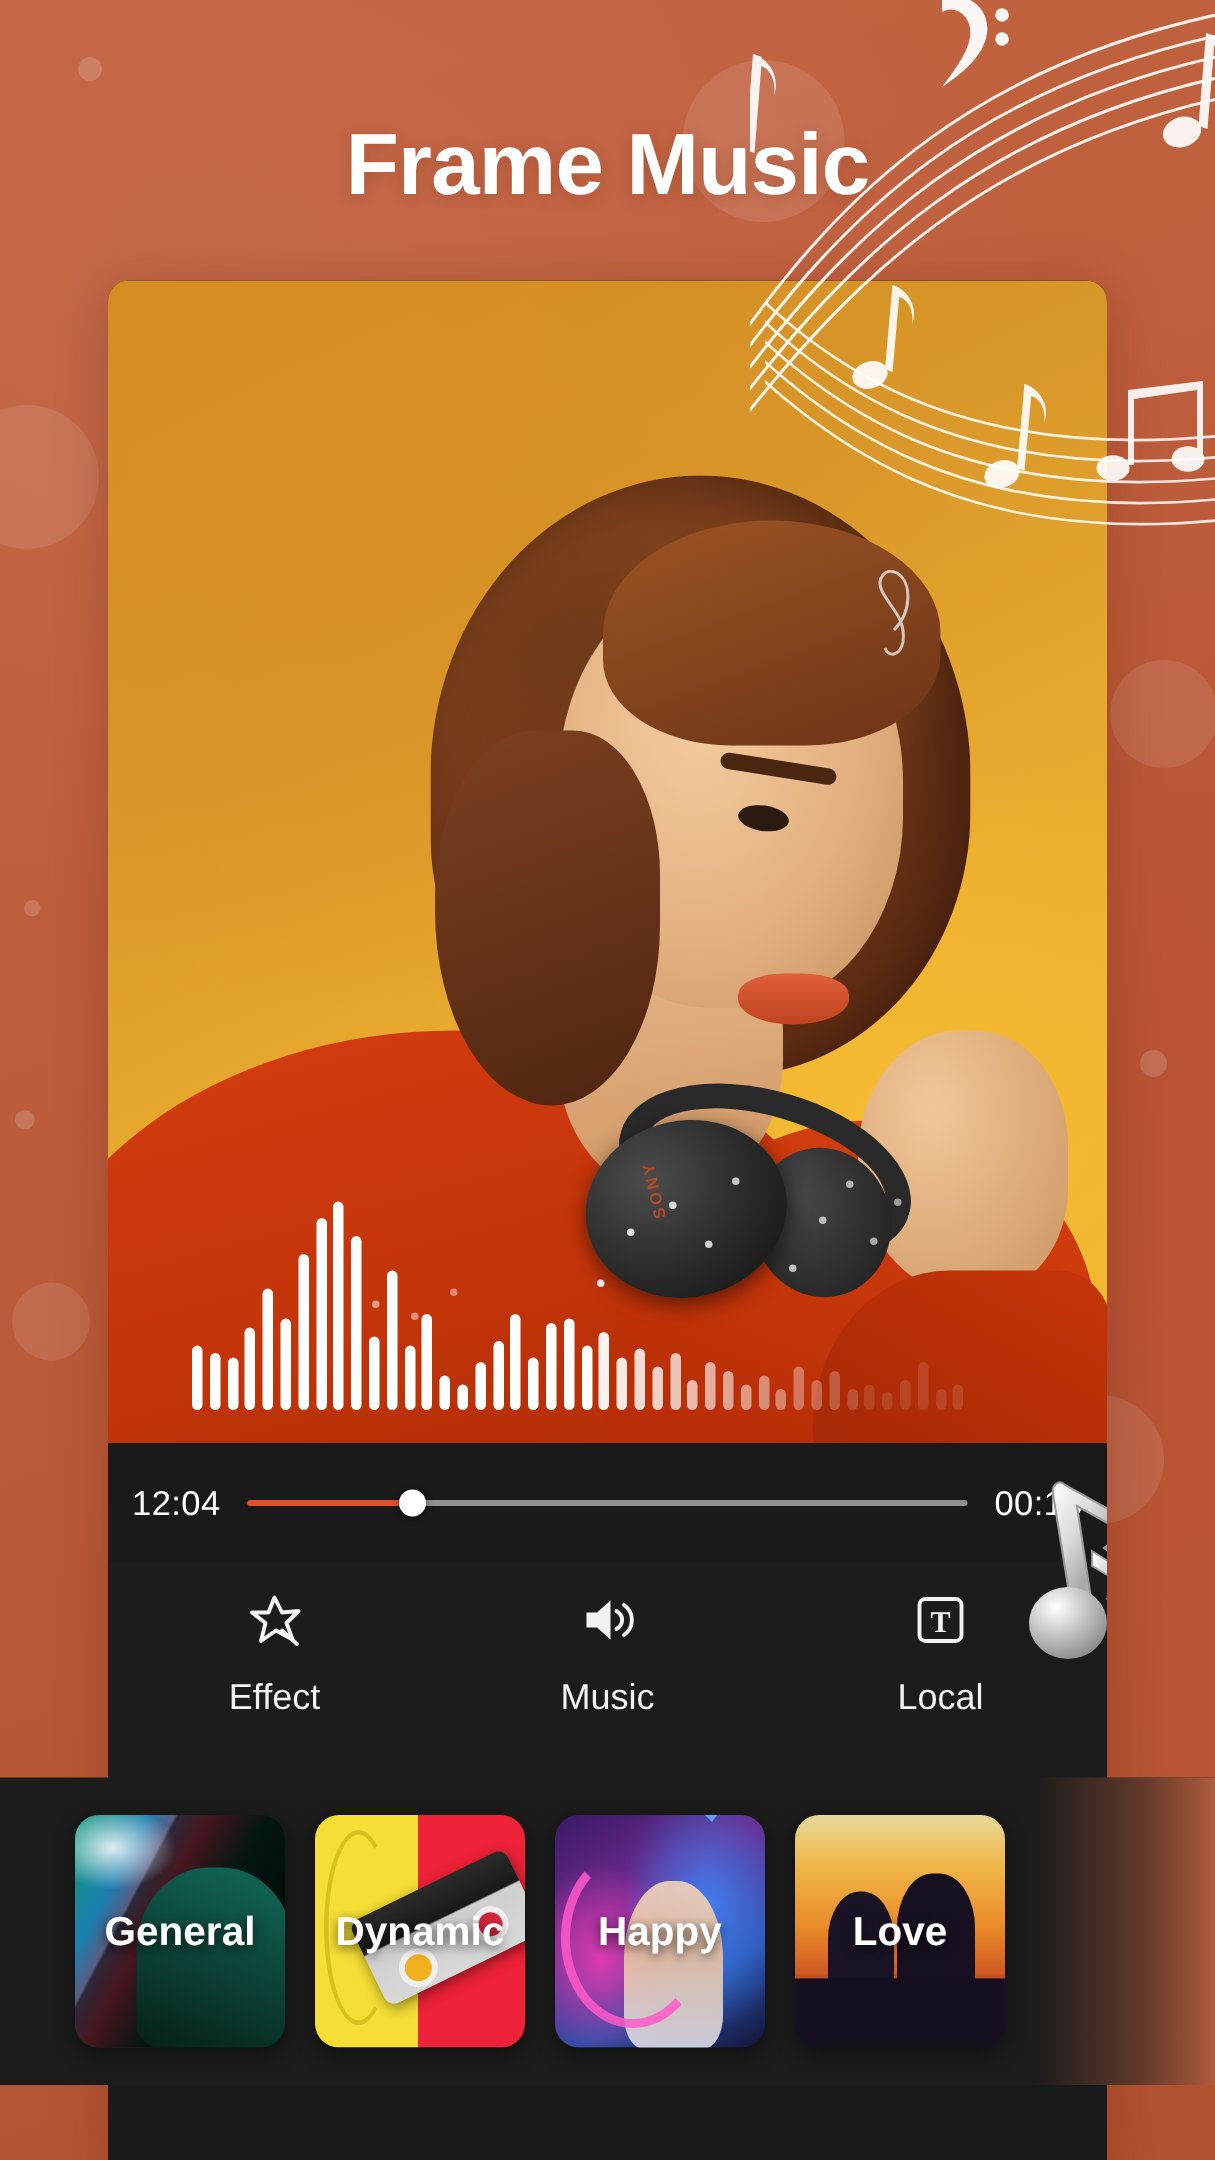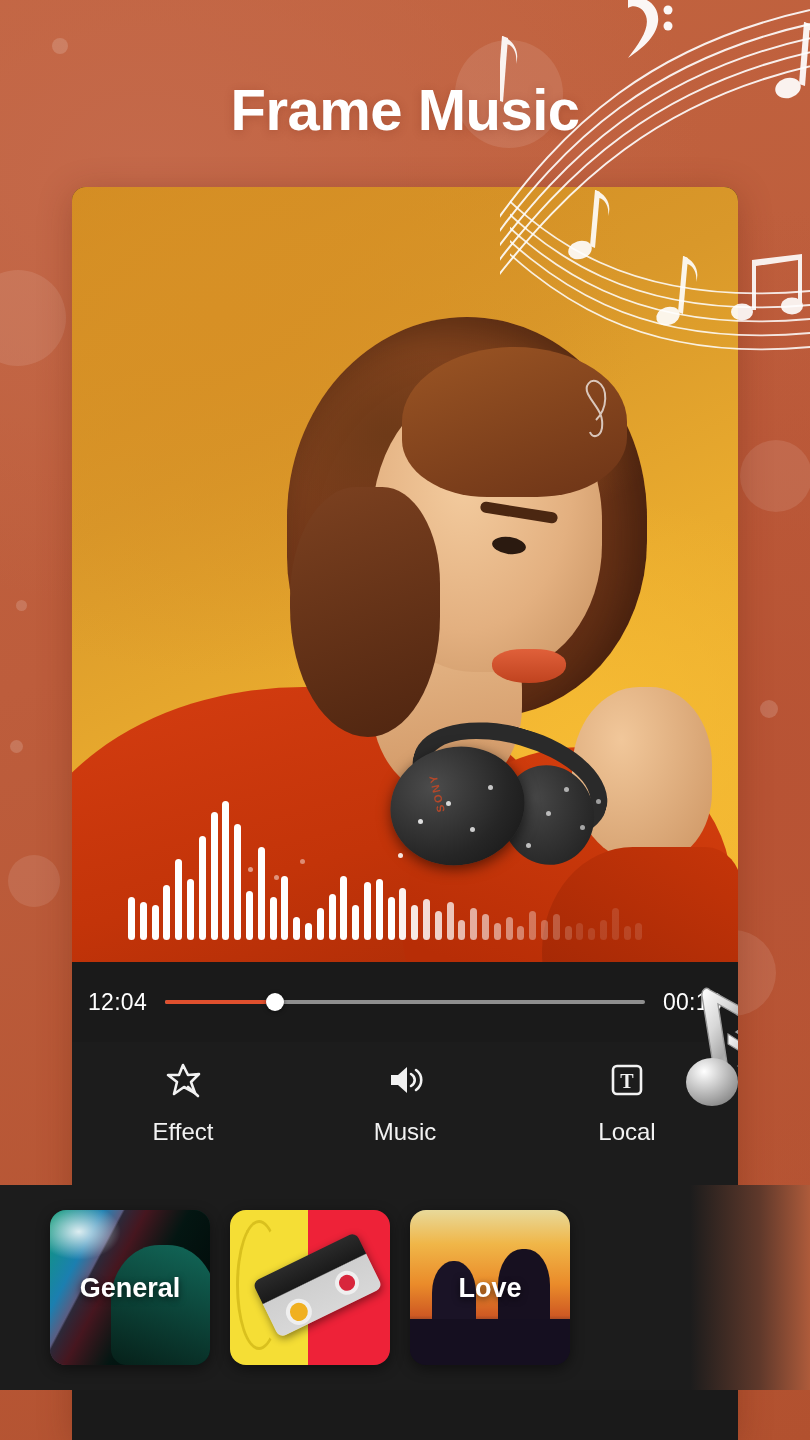--- a/index.html
+++ b/index.html
@@ -167,21 +167,21 @@
     display:flex; align-items:center; gap:20px;
     padding:0 50px;
     z-index:8;
   }
   #cats::after {
     content:""; position:absolute; right:0; top:0; width:120px; height:100%;
     background:linear-gradient(90deg, rgba(28,28,28,0) 0%, rgba(150,80,55,0.55) 58%, rgba(190,98,62,0.9) 100%);
     pointer-events:none;
   }
   .cat {
-    position:relative; width:160px; height:155px; border-radius:16px;
+    position:relative; width:140px; height:155px; border-radius:16px;
     overflow:hidden; cursor:pointer; flex:none;
     box-shadow:0 4px 14px rgba(0,0,0,0.45);
   }
   .cat .art { position:absolute; inset:0; }
   .cat .cname {
     position:absolute; left:0; right:0; top:50%; transform:translateY(-50%);
     text-align:center; color:#fff; font-size:27px; font-weight:bold;
     text-shadow:0 2px 7px rgba(0,0,0,0.65);
   }
   
@@ -498,22 +498,31 @@
         <div class="silho"></div>
       </div>
     <div class="cname">General</div>
   </div>
 
   <div class="cat">
     <div class="art art-dynamic">
       <div class="curl"></div>
         <div class="tape"></div>
     </div>
-  </div>
-
+    <div class="cname">Dynamic</div>
+  </div>
+
+  <div class="cat">
+    <div class="art art-happy">
+      <div class="neon2"></div>
+        <div class="figure"></div>
+        <div class="neon1"></div>
+    </div>
+    <div class="cname">Happy</div>
+  </div>
 
   <div class="cat">
     <div class="art art-love">
       <div class="p1"></div>
         <div class="p2"></div>
         <div class="sil"></div>
     </div>
     <div class="cname">Love</div>
   </div>
 

